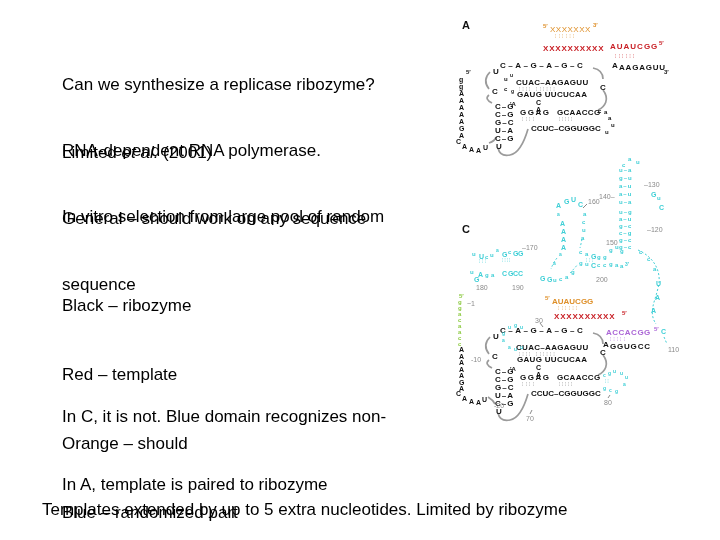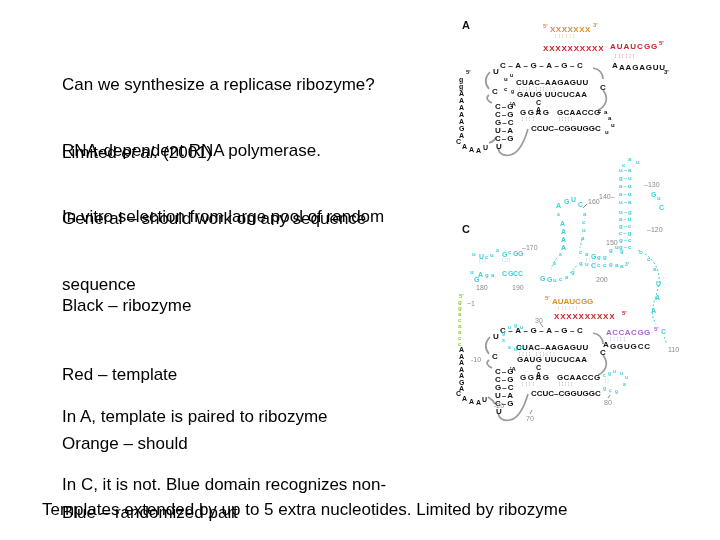--- a/index.html
+++ b/index.html
@@ -32,22 +32,22 @@
   </div>
 
   <div class="tblock" style="left:62px;top:248px;line-height:23px;">
     <div>Black – ribozyme</div>
     <div>Red – template</div>
     <div>Orange – should</div>
     <div>Blue – randomized part</div>
   </div>
 
   <div class="tblock" style="left:62px;top:361px;">
+    <div>In C, it is not. Blue domain recognizes non-</div>
     <div>In A, template is paired to ribozyme</div>
-    <div>In C, it is not. Blue domain recognizes non-</div>
     
   </div>
 
   <div class="tblock" style="left:42px;top:454px;">
     <div>Templates extended by up to 5 extra nucleotides. Limited by ribozyme</div>
     
   </div>
 
   <div id="figure">
       <svg width="266" height="442">
@@ -110,21 +110,21 @@
       <span class="fr" style="left: 43px; top: 380px; font-size: 8px; color: rgb(17, 17, 17); font-weight: 700; letter-spacing: 1px;">U–A</span>
       <span class="fr" style="left: 43px; top: 388px; font-size: 8px; color: rgb(17, 17, 17); font-weight: 700; letter-spacing: 1px;">C–G</span>
       <span class="fr" style="left: 44px; top: 396px; font-size: 8px; color: rgb(17, 17, 17); font-weight: 700;">U</span>
       <span class="fr" style="left: 68px; top: 362px; font-size: 8px; color: rgb(17, 17, 17); font-weight: 700; letter-spacing: 1.5px;">GGAG</span>
       <span class="fr" style="left: 105px; top: 362px; font-size: 8px; color: rgb(17, 17, 17); font-weight: 700; letter-spacing: 0.3px;">GCAACCG</span>
       <span class="fr" style="left: 70px; top: 370px; font-size: 4px; color: rgb(119, 119, 119); letter-spacing: 2.6px;">¦¦¦¦</span>
       <span class="fr" style="left: 107px; top: 370px; font-size: 4px; color: rgb(119, 119, 119); letter-spacing: 1.9px;">¦¦¦¦¦</span>
       <span class="fr" style="left: 79px; top: 378px; font-size: 8px; color: rgb(17, 17, 17); font-weight: 700;">CCUC–CGGUGGC</span>
       <span class="fr" style="left: 10px; top: 8px; font-size: 11px; color: rgb(17, 17, 17); font-weight: 700;">A</span>
       <span class="fr" style="left: 91px; top: 11px; font-size: 6px; color: rgb(222, 143, 40); font-weight: 700;">5′</span>
-      <span class="fr" style="left: 98px; top: 14px; font-size: 8px; color: rgb(222, 143, 40); font-weight: 700; letter-spacing: 0.5px;">XXXXXXX</span>
+      <span class="fr" style="left: 98px; top: 14px; font-size: 8px; color: rgb(222, 143, 40); font-weight: 400; letter-spacing: 0.5px;">XXXXXXX</span>
       <span class="fr" style="left: 141px; top: 10px; font-size: 6px; color: rgb(222, 143, 40); font-weight: 700;">3′</span>
       <span class="fr" style="left: 103px; top: 22px; font-size: 4px; color: rgb(222, 143, 40); letter-spacing: 2.6px;">¦¦¦¦¦¦</span>
       <span class="fr" style="left: 91px; top: 33px; font-size: 8px; color: rgb(201, 32, 38); font-weight: 700; letter-spacing: 0.8px;">XXXXXXXXXX</span>
       <span class="fr" style="left: 158px; top: 31px; font-size: 8px; color: rgb(201, 32, 38); font-weight: 700; letter-spacing: 1px;">AUAUCGG</span>
       <span class="fr" style="left: 207px; top: 28px; font-size: 6px; color: rgb(201, 32, 38); font-weight: 700;">5′</span>
       <span class="fr" style="left: 163px; top: 42px; font-size: 4px; color: rgb(201, 32, 38); letter-spacing: 2.6px;">¦¦¦¦¦¦</span>
       <span class="fr" style="left: 160px; top: 50px; font-size: 8px; color: rgb(17, 17, 17); font-weight: 700;">A</span>
       <span class="fr" style="left: 167px; top: 52px; font-size: 8px; color: rgb(17, 17, 17); font-weight: 700; letter-spacing: 0.8px;">AAGAGUU</span>
       <span class="fr" style="left: 212px; top: 57px; font-size: 6px; color: rgb(17, 17, 17); font-weight: 700;">3′</span>
       <span class="fr" style="left: 14px; top: 57px; font-size: 6px; color: rgb(17, 17, 17); font-weight: 700;">5′</span>

